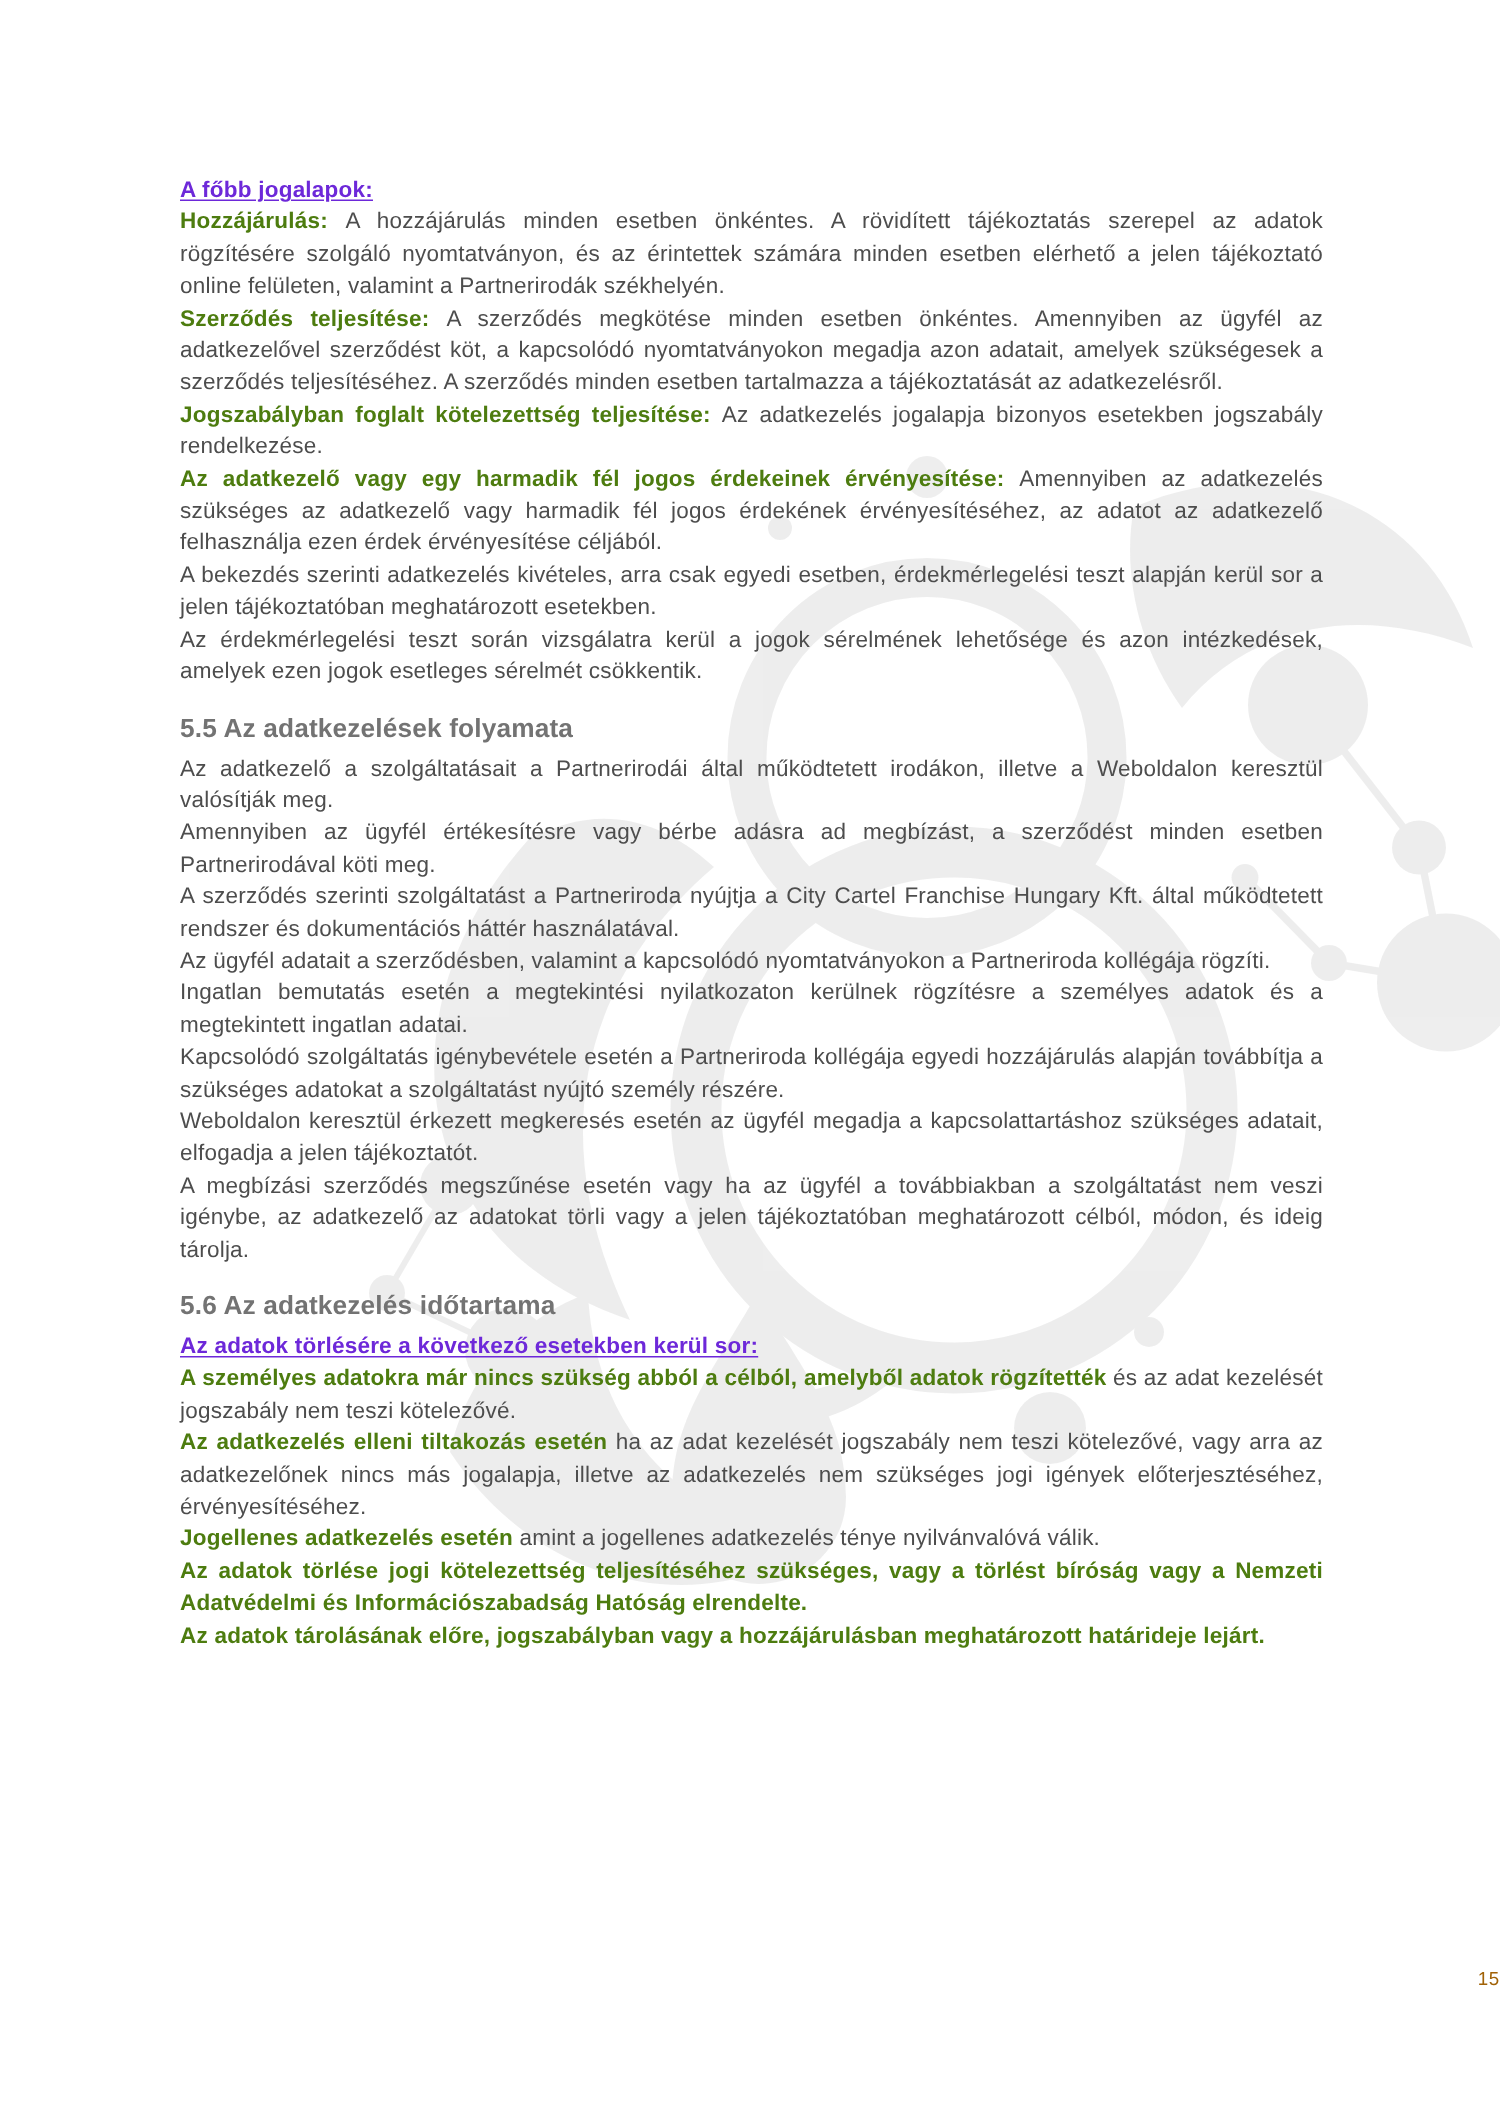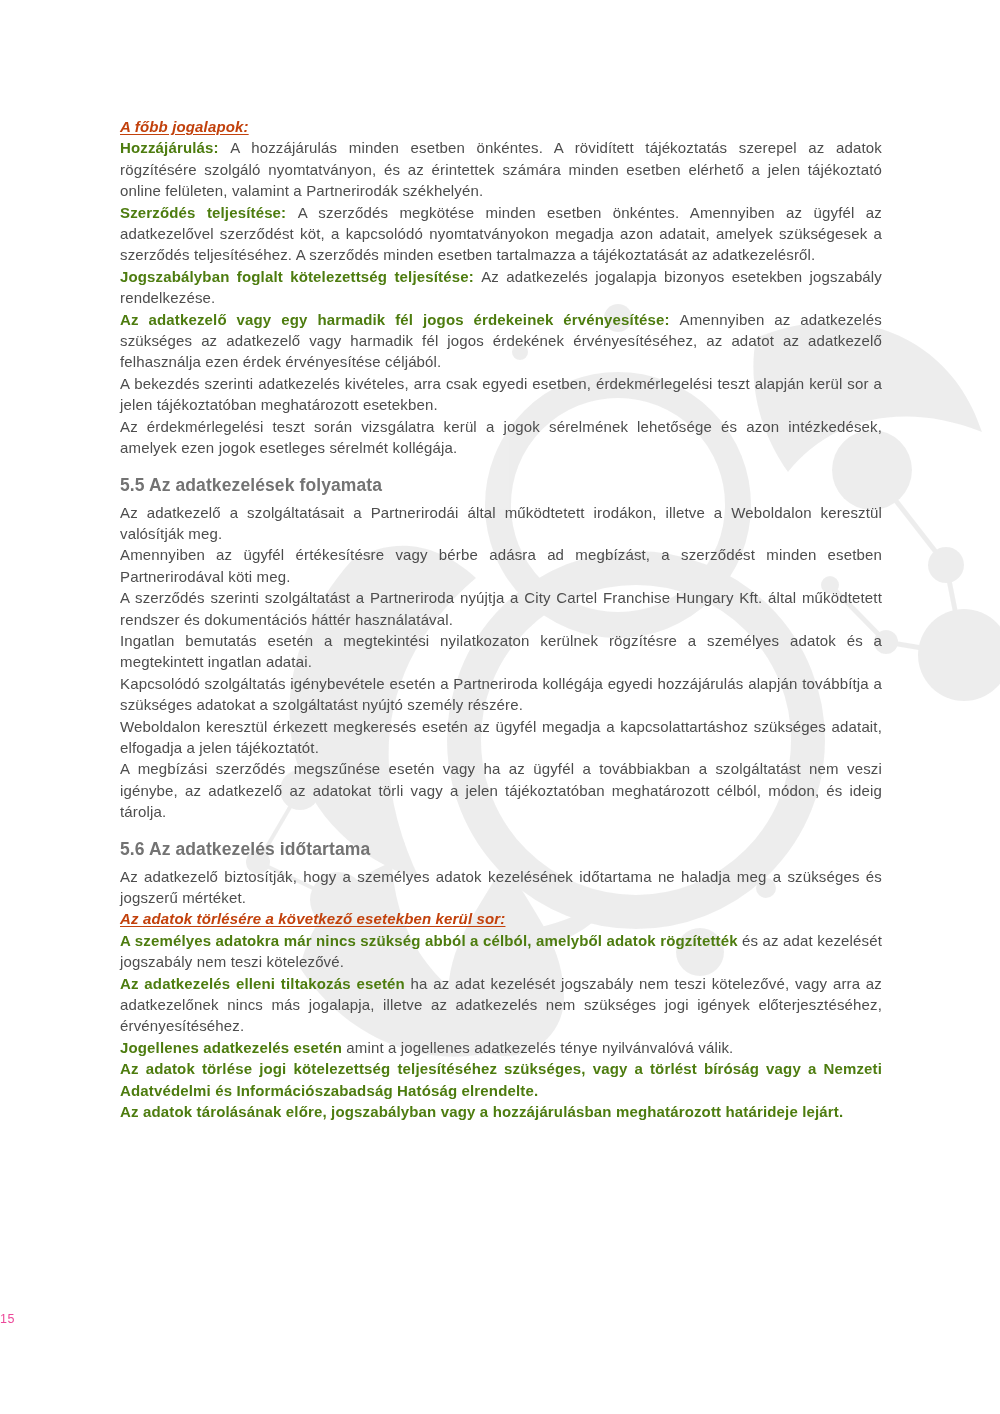--- a/index.html
+++ b/index.html
@@ -48,34 +48,33 @@
     line-height: 24px;
     color: #737373;
     font-weight: 700;
     margin: 14px 0 5px 0;
     text-align: left;
     letter-spacing: 0.1px;
   }
   .content .n { color: #4d4d4d; font-weight: 400; }
   .content .b { color: #4d7c0f; font-weight: 700; }
   .content .bu {
-    color: #c2410c;
+    color: #6d28d9;
     font-weight: 700;
     text-decoration: underline;
     text-underline-offset: 2px;
-    font-style: italic;
   }
   .page-number {
     position: absolute;
     left: 0;
     right: 0;
     top: 1312px;
-    text-align: left;
+    text-align: right;
     font-size: 12.5px;
-    color: #ec4899;
+    color: #a16207;
     z-index: 1;
     letter-spacing: 0.5px;
   }
 </style>
 </head>
 <body>
 
 <div class="page">
 
   <svg class="watermark" viewBox="0 0 1000 1414" xmlns="http://www.w3.org/2000/svg" aria-hidden="true">
@@ -119,31 +118,31 @@
     </g>
   </svg>
 
   <div class="content">
       <p class="para"><span class="bu">A főbb jogalapok:</span></p>
       <p class="para"><span class="b">Hozzájárulás: </span><span class="n">A hozzájárulás minden esetben önkéntes.  A rövidített tájékoztatás szerepel az adatok rögzítésére szolgáló nyomtatványon, és az érintettek számára minden esetben elérhető a jelen tájékoztató online felületen, valamint a Partnerirodák székhelyén.</span></p>
       <p class="para"><span class="b">Szerződés teljesítése: </span><span class="n">A szerződés megkötése minden esetben önkéntes. Amennyiben az ügyfél az adatkezelővel szerződést köt, a kapcsolódó nyomtatványokon megadja azon adatait, amelyek szükségesek a szerződés teljesítéséhez. A szerződés minden esetben tartalmazza a tájékoztatását az adatkezelésről.</span></p>
       <p class="para"><span class="b">Jogszabályban foglalt kötelezettség teljesítése: </span><span class="n">Az adatkezelés jogalapja bizonyos esetekben jogszabály rendelkezése.</span></p>
       <p class="para"><span class="b">Az adatkezelő vagy egy harmadik fél jogos érdekeinek érvényesítése: </span><span class="n">Amennyiben az adatkezelés szükséges az adatkezelő vagy harmadik fél jogos érdekének érvényesítéséhez, az adatot az adatkezelő felhasználja ezen érdek érvényesítése céljából.</span></p>
       <p class="para"><span class="n">A bekezdés szerinti adatkezelés kivételes, arra csak egyedi esetben, érdekmérlegelési teszt alapján kerül sor a jelen tájékoztatóban meghatározott esetekben.</span></p>
-      <p class="para"><span class="n">Az érdekmérlegelési teszt során vizsgálatra kerül a jogok sérelmének lehetősége és azon intézkedések, amelyek ezen jogok esetleges sérelmét kollégája.</span></p>
+      <p class="para"><span class="n">Az érdekmérlegelési teszt során vizsgálatra kerül a jogok sérelmének lehetősége és azon intézkedések, amelyek ezen jogok esetleges sérelmét csökkentik.</span></p>
       <h2 class="heading">5.5 Az adatkezelések folyamata</h2>
       <p class="para"><span class="n">Az adatkezelő a szolgáltatásait a Partnerirodái által működtetett irodákon, illetve a Weboldalon keresztül valósítják meg.</span></p>
       <p class="para"><span class="n">Amennyiben az ügyfél értékesítésre vagy bérbe adásra ad megbízást, a szerződést minden esetben Partnerirodával köti meg.</span></p>
       <p class="para"><span class="n">A szerződés szerinti szolgáltatást a Partneriroda nyújtja a City Cartel Franchise Hungary Kft. által működtetett rendszer és dokumentációs háttér használatával.</span></p>
+      <p class="para"><span class="n">Az ügyfél adatait a szerződésben, valamint a kapcsolódó nyomtatványokon a Partneriroda kollégája rögzíti.</span></p>
       <p class="para"><span class="n">Ingatlan bemutatás esetén a megtekintési nyilatkozaton kerülnek rögzítésre a személyes adatok és a megtekintett ingatlan adatai.</span></p>
       <p class="para"><span class="n">Kapcsolódó szolgáltatás igénybevétele esetén a Partneriroda kollégája egyedi hozzájárulás alapján továbbítja a szükséges adatokat a szolgáltatást nyújtó személy részére.</span></p>
       <p class="para"><span class="n">Weboldalon keresztül érkezett megkeresés esetén az ügyfél megadja a kapcsolattartáshoz szükséges adatait, elfogadja a jelen tájékoztatót.</span></p>
       <p class="para"><span class="n">A megbízási szerződés megszűnése esetén vagy ha az ügyfél a továbbiakban a szolgáltatást nem veszi igénybe, az adatkezelő az adatokat törli vagy a jelen tájékoztatóban meghatározott célból, módon, és ideig tárolja.</span></p>
       <h2 class="heading">5.6 Az adatkezelés időtartama</h2>
-      <p class="para"><span class="n">Az adatkezelő biztosítják, hogy a személyes adatok kezelésének időtartama ne haladja meg a szükséges és jogszerű mértéket.</span></p>
       <p class="para"><span class="bu">Az adatok törlésére a következő esetekben kerül sor:</span></p>
       <p class="para"><span class="b">A személyes adatokra már nincs szükség abból a célból, amelyből adatok rögzítették</span><span class="n"> és az adat kezelését jogszabály nem teszi kötelezővé.</span></p>
       <p class="para"><span class="b">Az adatkezelés elleni tiltakozás esetén</span><span class="n"> ha az adat kezelését jogszabály nem teszi kötelezővé, vagy arra az adatkezelőnek nincs más jogalapja, illetve az adatkezelés nem szükséges jogi igények előterjesztéséhez, érvényesítéséhez.</span></p>
       <p class="para"><span class="b">Jogellenes adatkezelés esetén</span><span class="n"> amint a jogellenes adatkezelés ténye nyilvánvalóvá válik.</span></p>
       <p class="para"><span class="b">Az adatok törlése jogi kötelezettség teljesítéséhez szükséges, vagy a törlést bíróság vagy a Nemzeti Adatvédelmi és Információszabadság Hatóság elrendelte.</span></p>
       <p class="para"><span class="b">Az adatok tárolásának előre, jogszabályban vagy a hozzájárulásban meghatározott határideje lejárt.</span></p>
     </div>
 
   <div class="page-number">15</div>
 

